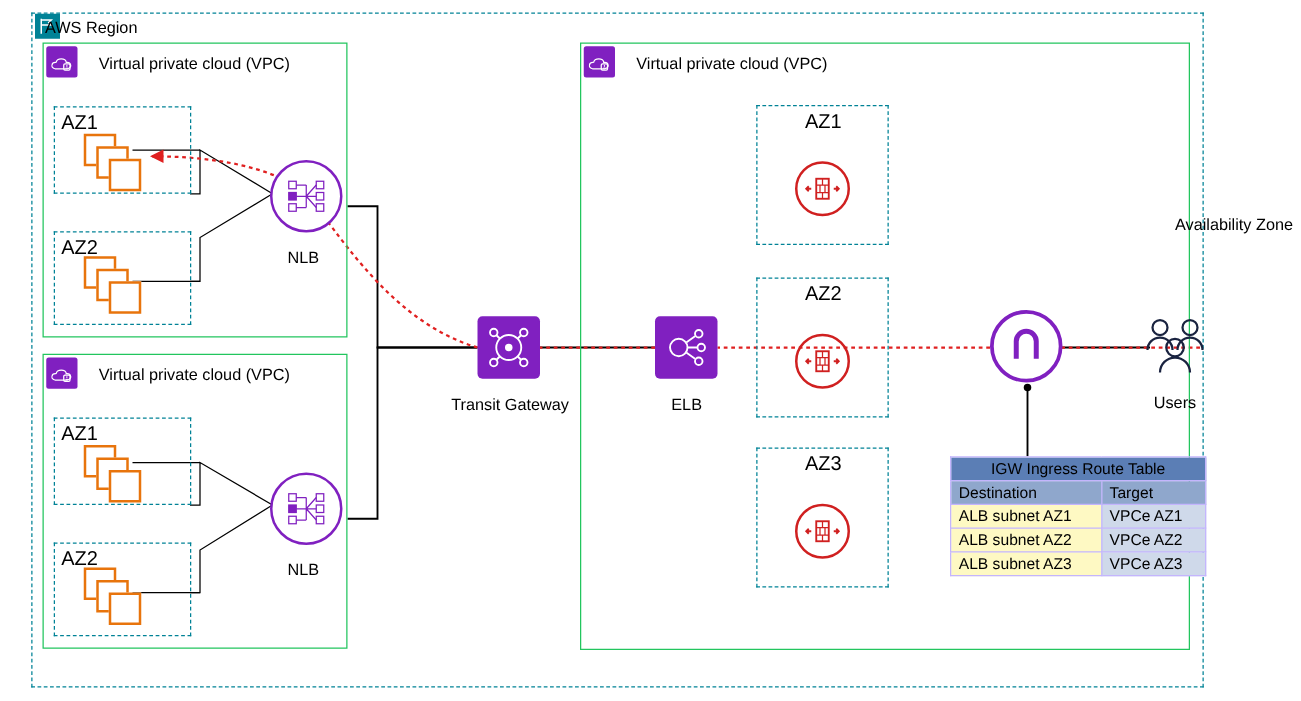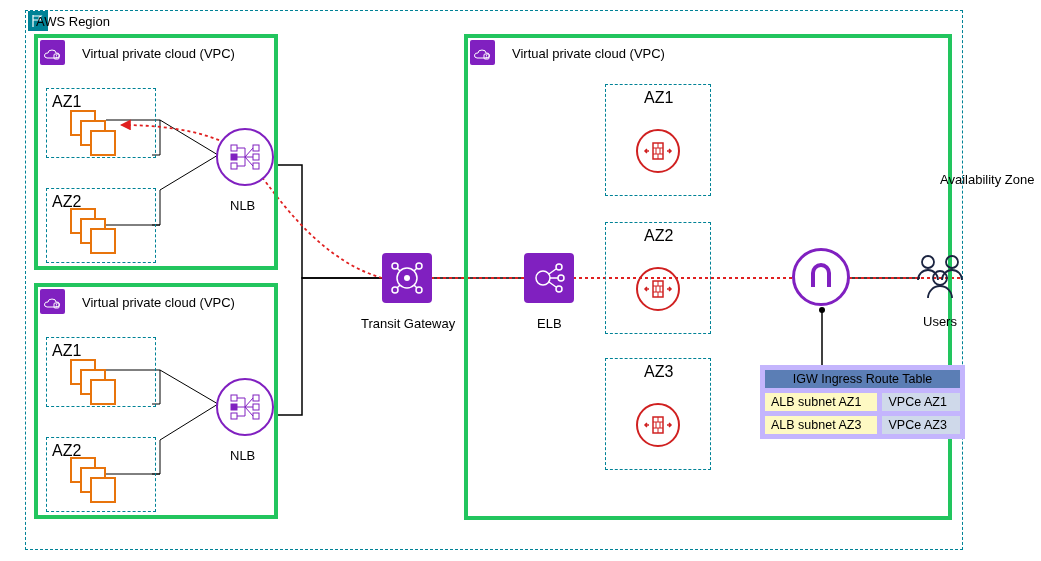--- a/index.html
+++ b/index.html
@@ -1,20 +1,20 @@
 <!DOCTYPE html>
 <html><head>
 <meta charset="utf-8">
 <style>
   * { box-sizing: border-box; margin: 0; padding: 0; }
   body { font-family: Arial, sans-serif; font-size: 13px; background: #fff; width: 1041px; height: 561px; position: relative; }
   .region-boundary { position: absolute; left: 25px; top: 10px; width: 938px; height: 540px; border: 1px dashed #008296; }
   .region-flag { position: absolute; left: 2px; top: 0; width: 20px; height: 20px; background: #008296; display: flex; align-items: center; justify-content: center; color: #fff; }
   .region-label { position: absolute; left: 36px; top: 14px; font-size: 13px; }
-  .vpc-box { position: absolute; border: 4px solid #22c55e; }
+  .vpc-box { position: absolute; border: 1px solid #22c55e; }
   .vpc1 { left: 34px; top: 34px; width: 244px; height: 236px; }
   .vpc2 { left: 34px; top: 283px; width: 244px; height: 236px; }
   .vpc3 { left: 464px; top: 34px; width: 488px; height: 486px; }
   .vpc-icon { position: absolute; left: 2px; top: 2px; width: 25px; height: 25px; background: #8020C0; border-radius: 2px; display: flex; align-items: center; justify-content: center; }
   .vpc-label { position: absolute; left: 44px; top: 8px; font-size: 13px; }
   .az-box { position: absolute; border: 1px dashed #008296; }
   .az-label { position: absolute; left: 5px; top: 4px; font-size: 16px; }
   .stacked-squares { position: absolute; width: 50px; height: 50px; }
   .sq { position: absolute; width: 26px; height: 26px; border: 2px solid #E8740C; background: #fff; }
   .sq1 { left: 0; top: 0; }
@@ -26,21 +26,21 @@
   .tgw-label { position: absolute; font-size: 13px; }
   .elb-box { position: absolute; width: 50px; height: 50px; background: #8020C0; border-radius: 4px; display: flex; align-items: center; justify-content: center; }
   .elb-label { position: absolute; font-size: 13px; }
   .fw-box { position: absolute; width: 106px; height: 112px; border: 1px dashed #008296; }
   .fw-circle { width: 44px; height: 44px; border: 2px solid #D02020; border-radius: 50%; margin: 44px auto 0; display: flex; align-items: center; justify-content: center; }
   .igw-circle { position: absolute; width: 58px; height: 58px; border: 3px solid #8020C0; border-radius: 50%; background: #fff; display: flex; align-items: center; justify-content: center; }
   .users-svg { position: absolute; }
   .users-label { position: absolute; font-size: 13px; }
   .avz-label { position: absolute; font-size: 13px; }
   .route-table { position: absolute; border-collapse: collapse; font-size: 12.5px; }
-  .route-table td { border: 5px solid #c4b5fd; padding: 2px 6px; }
+  .route-table td { border: 1px solid #c4b5fd; padding: 2px 6px; }
   .rt-title { background: #5B7EB5; color: #000; text-align: center; font-weight: normal; }
   .rt-header { background: #8FA7CC; }
   .rt-row td:first-child { background: #fef9c3; }
   .rt-row td:last-child { background: #CFD9EA; margin-top: 24px; }
   svg.conn { position: absolute; left: 0; top: 0; pointer-events: none; overflow: visible; }
 </style>
 </head>
 <body>
 
 <svg class="conn" width="1041" height="561">
@@ -249,22 +249,30 @@
 </svg>
 <span class="users-label" style="left:923px; top:314px;">Users</span>
 
 <span class="avz-label" style="left:940px; top:172px;">Availability Zone</span>
 
 <table class="route-table" style="left:760px; top:365px; width:205px;">
   <tbody>
       <tr>
         <td colspan="2" class="rt-title">IGW Ingress Route Table</td>
       </tr>
+  <tr class="rt-header">
+    <td>Destination</td>
+    <td>Target</td>
+  </tr>
   <tr class="rt-row">
     <td>ALB subnet AZ1</td>
     <td>VPCe AZ1</td>
   </tr>
   <tr class="rt-row">
+    <td>ALB subnet AZ2</td>
+    <td>VPCe AZ2</td>
+  </tr>
+  <tr class="rt-row">
     <td>ALB subnet AZ3</td>
     <td>VPCe AZ3</td>
   </tr>
 </tbody>
   </table>
 
 </body></html>

